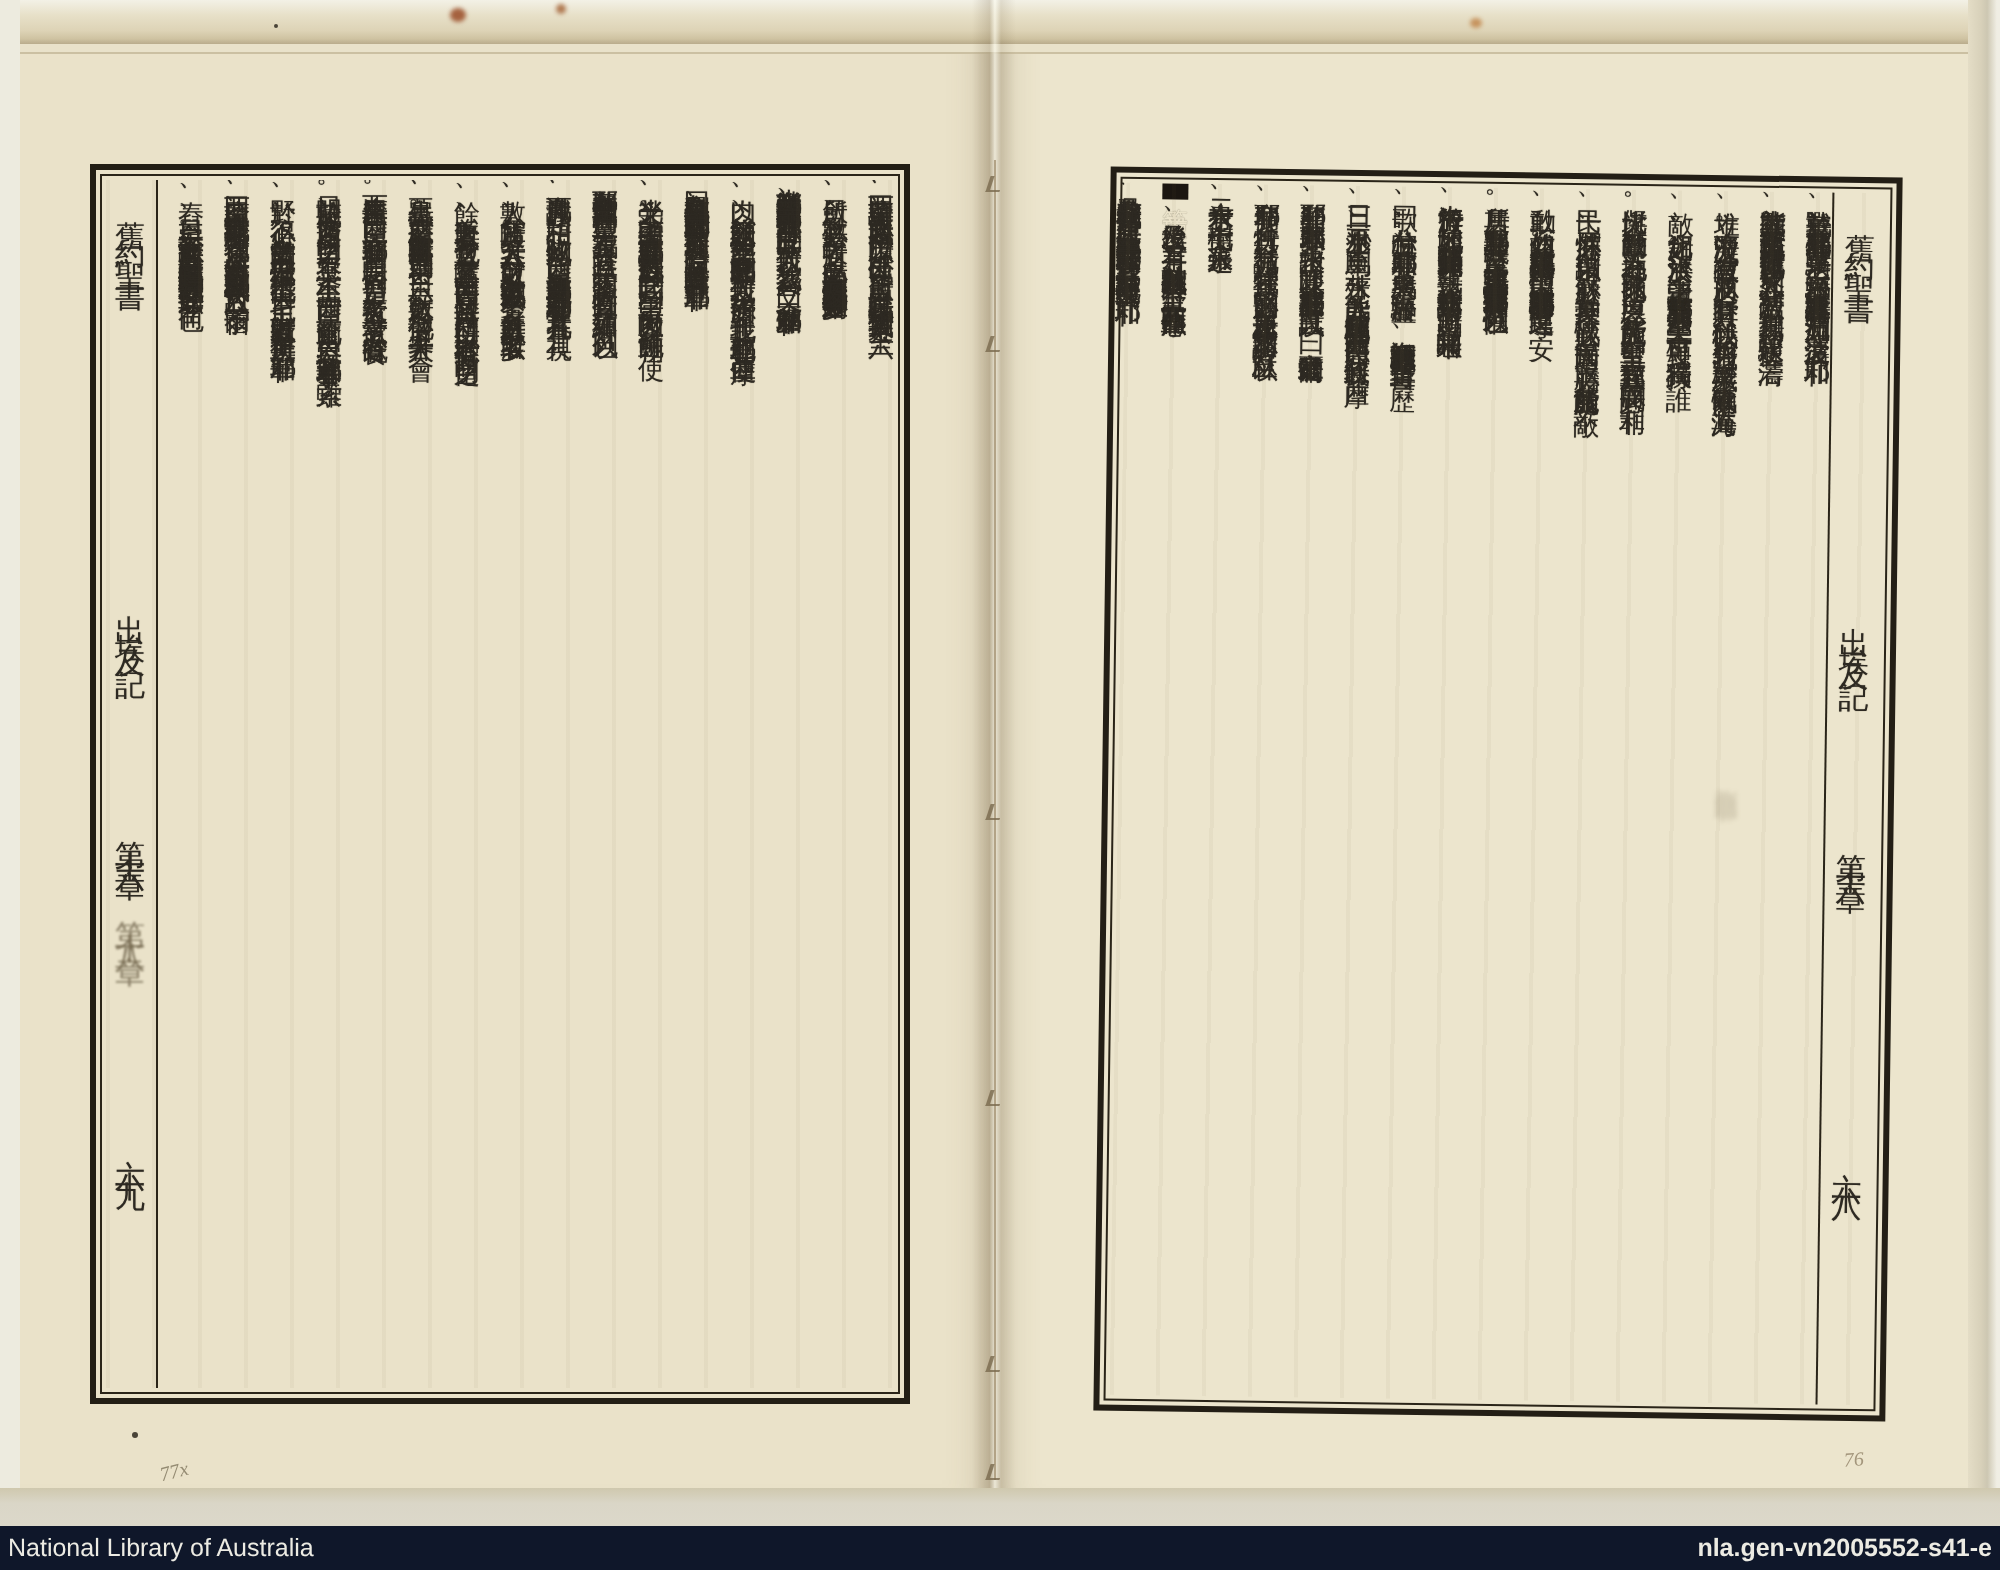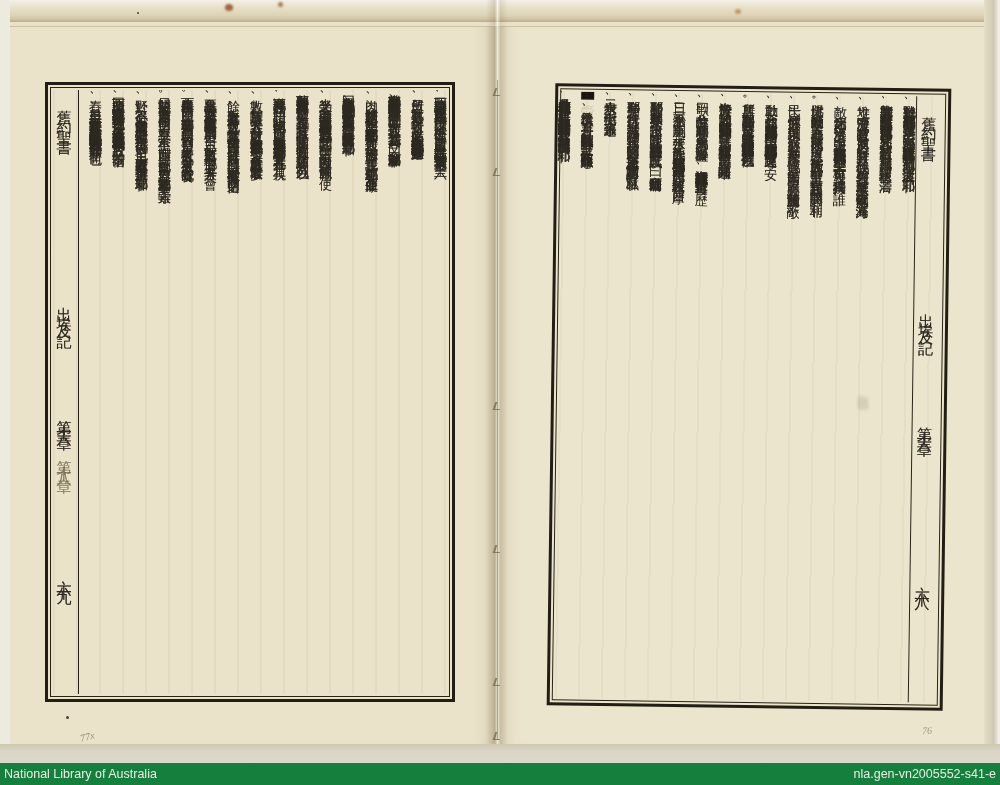--- a/index.html
+++ b/index.html
@@ -57,24 +57,24 @@
   
   .fox{position:absolute;border-radius:50%;filter:blur(1px);}
   .fox1{left:225px;top:4px;width:8px;height:7px;background:#a5623f;}
   .fox2{left:278px;top:2px;width:5px;height:5px;background:#b07a52;}
   .fox3{left:735px;top:9px;width:6px;height:5px;background:#c08347;opacity:.8;}
   .speck{position:absolute;background:#4a4438;border-radius:50%;}
   .pencil{position:absolute;color:rgba(95,85,62,.62);font-size:10px;font-style:italic;}
   .pencil-left{left:80px;top:731px;transform:rotate(-14deg);}
   .pencil-right{left:922px;top:725px;transform:rotate(-4deg);color:rgba(125,108,80,.65);}
   
-  .footer-bar{position:absolute;left:0;top:763px;width:1000px;height:22px;background:#15803d;
+  .footer-bar{position:absolute;left:0;top:763px;width:1000px;height:22px;background:#0f172a;
     font-family:"Liberation Sans","DejaVu Sans",sans-serif;color:#ecebe3;font-size:12.5px;text-align:center;}
   .footer-bar .fl{position:absolute;left:4px;top:4px;}
-  .footer-bar .fr{position:absolute;right:4px;top:4px;}
+  .footer-bar .fr{position:absolute;right:4px;top:4px;font-weight:bold;}
 </style>
 </head>
 <body>
 
 <div class="page page-left"></div>
 <div class="page page-right"></div>
 <div class="top-edges"></div>
 <div class="top-edges2"></div>
 <div class="fore-edge"></div>
 <div class="fold"></div>

